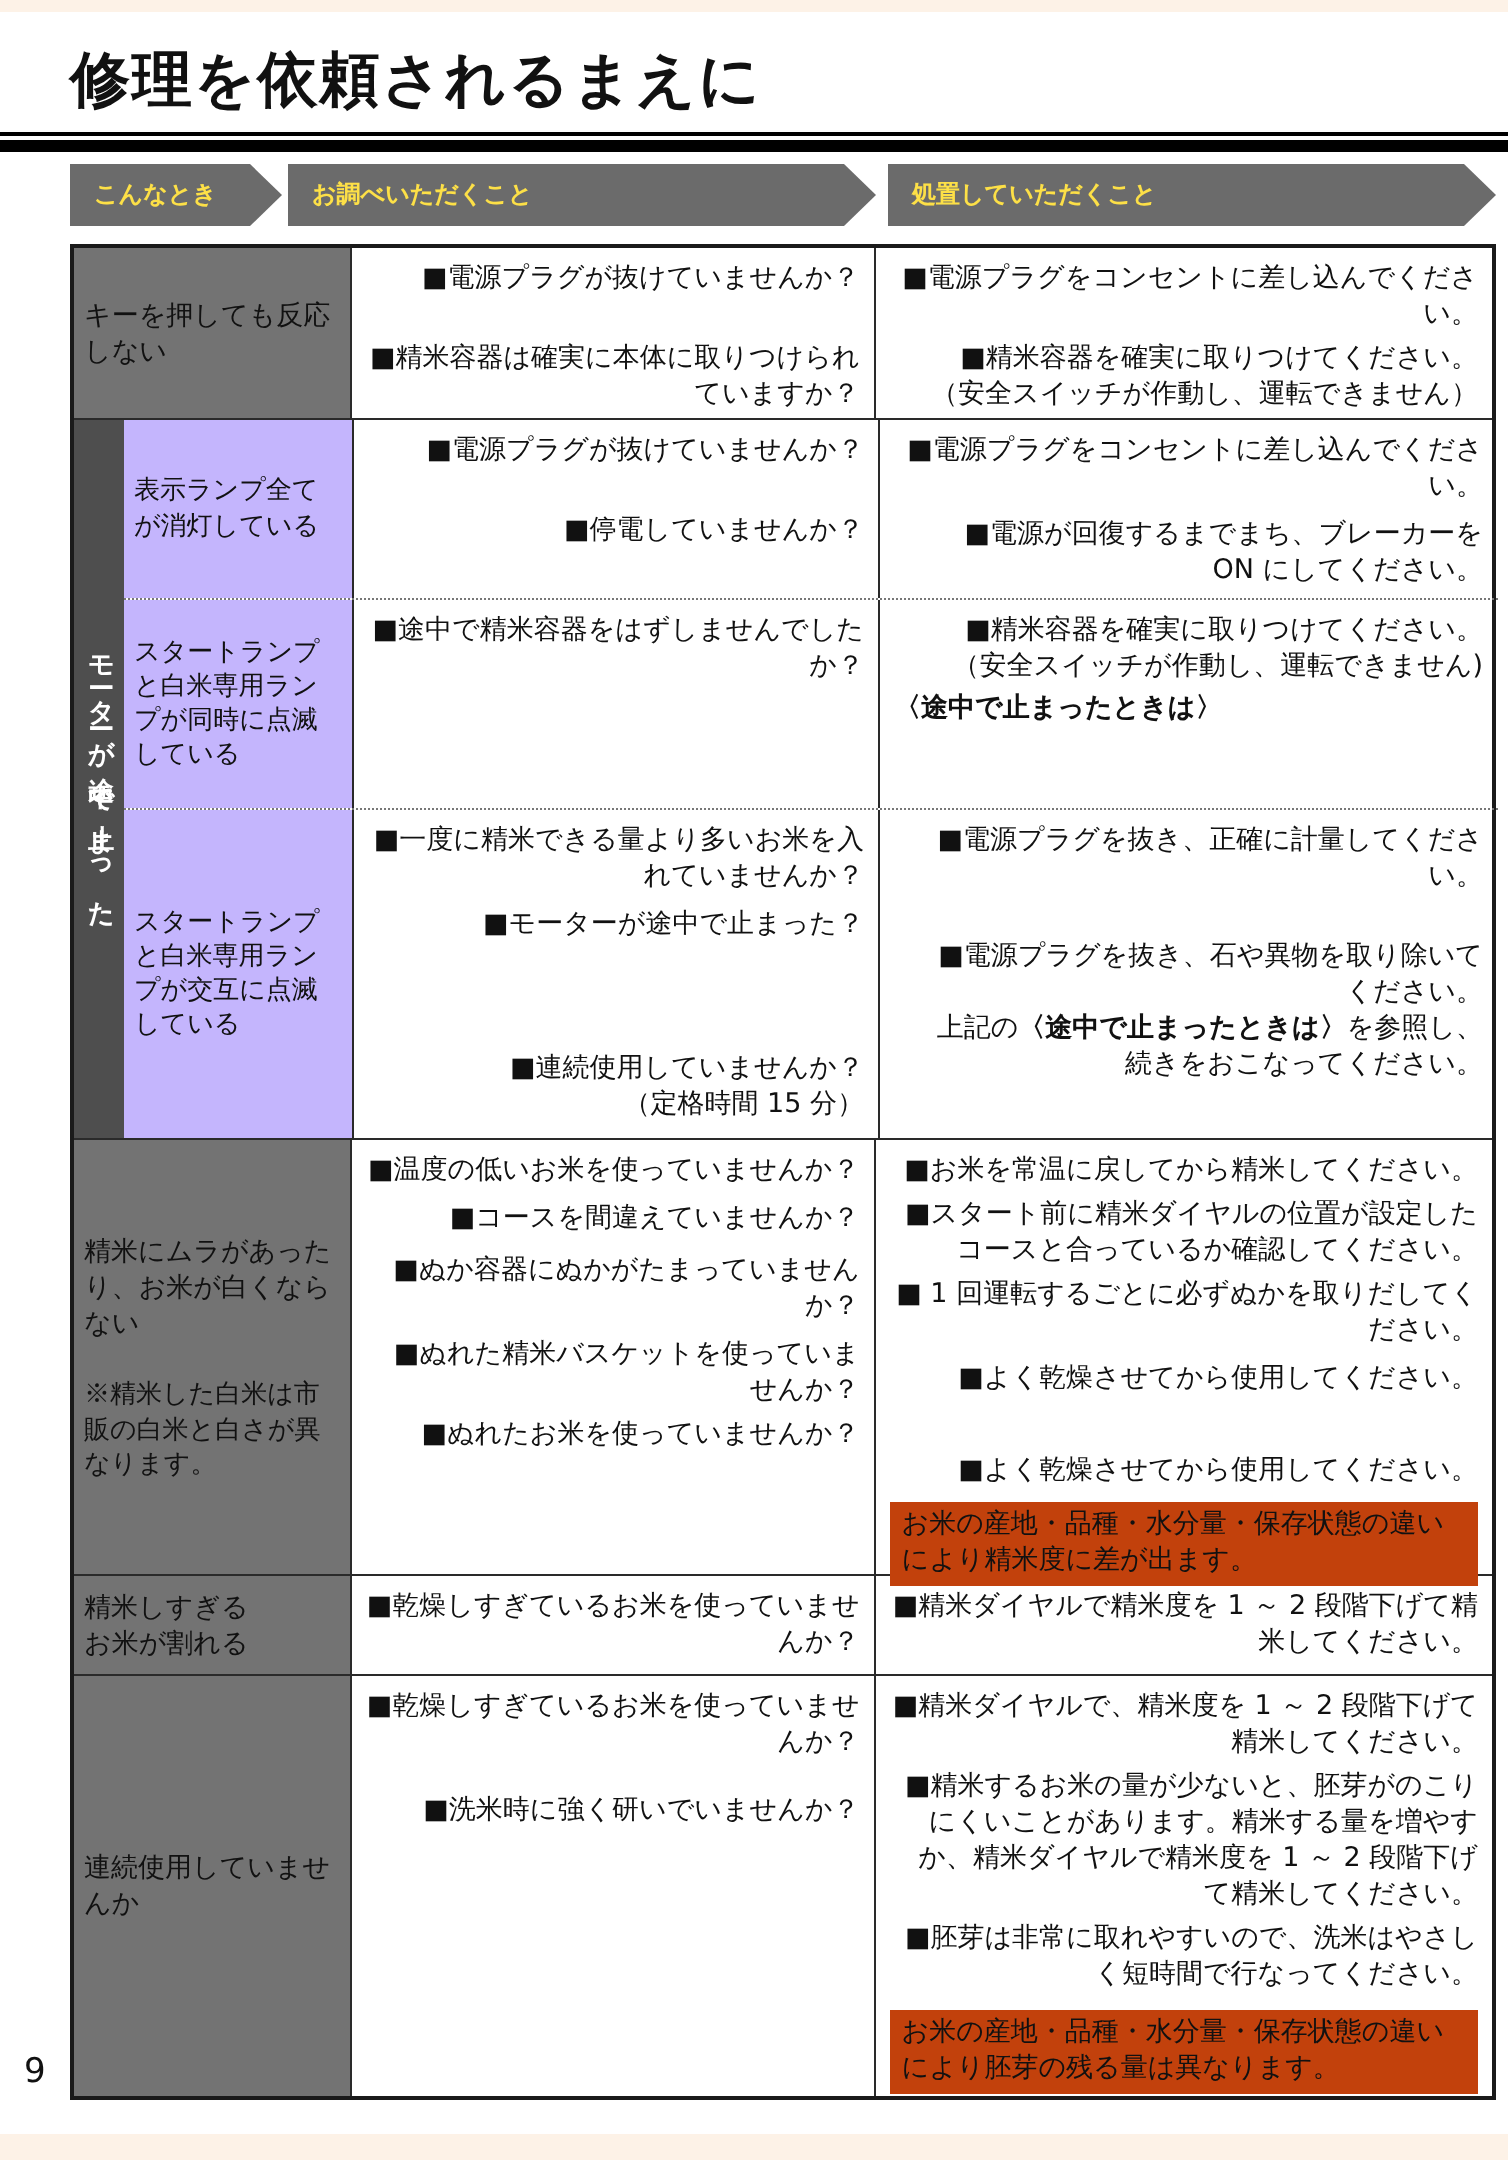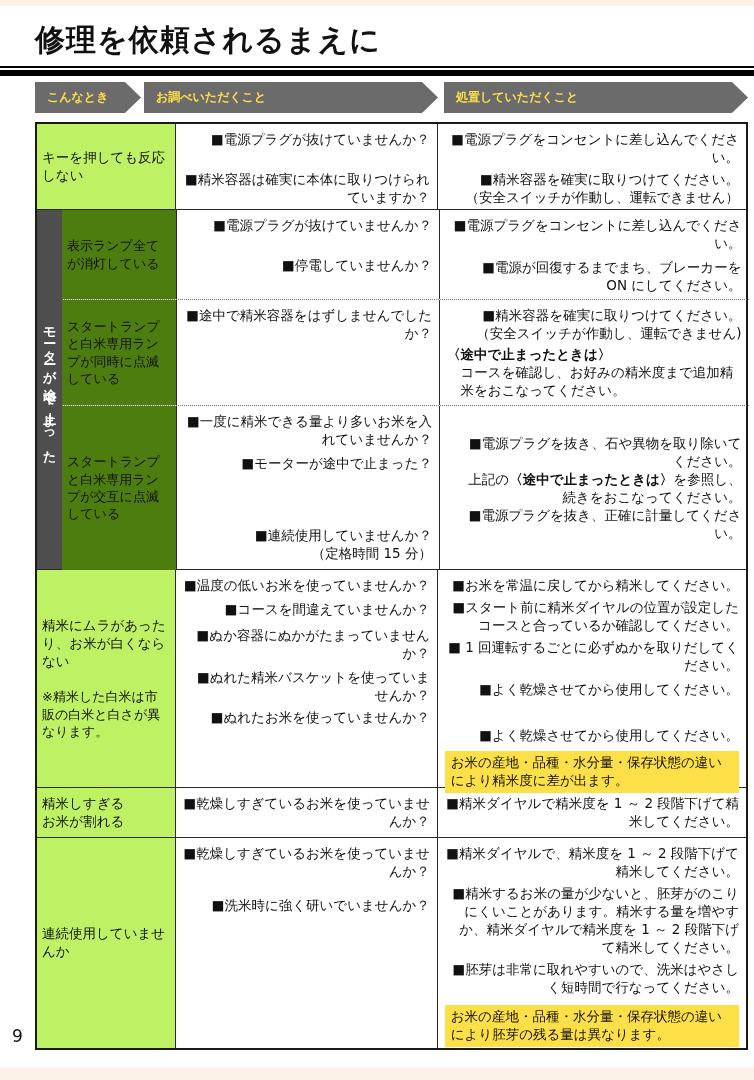--- a/index.html
+++ b/index.html
@@ -25,43 +25,43 @@
   .arrow.a2 { width:294px; margin-right:6px; }
   .arrow.a3 { width:304px; }
 
   .table {
     position:absolute; left:35px; top:122px; width:713px;
     border:2px solid #1a1a1a; font-size:13.5px; line-height:1.33;
   }
   .trow { display:flex; border-bottom:1.5px solid #2a2a2a; }
   .trow:last-child { border-bottom:none; }
 
-  .cl { width:140px; background:#bef264; border-right:1.5px solid #2a2a2a;
-        display:flex; align-items:center; padding:5px 5px; white-space:pre-line; }
+  .cl { width:140px; background:#737373; border-right:1.5px solid #2a2a2a;
+        display:flex; align-items:center; padding:5px 5px; white-space:pre-line;font-family:Liberation Serif, serif; }
   .cc { width:263px; border-right:1.5px solid #2a2a2a; padding:7px 7px; }
   .ca { width:310px; padding:7px 7px; }
   .motor .cc { width:263px; }
   .motor .ca { width:308.5px; }
 
   .strip {
     width:25px; background:#4e4e4e; color:#fff; font-weight:bold; font-size:13px;
     display:flex; align-items:center; justify-content:center;
     writing-mode:vertical-rl; text-orientation:upright; letter-spacing:3px;
   }
   .motor-rows { display:flex; flex-direction:column; width:688px; }
   .subrow { display:flex; border-bottom:1.5px dotted #777; }
   .subrow:last-child { border-bottom:none; }
-  .sl { width:115px; background:#4d7c0f; border-right:1.5px solid #2a2a2a;
+  .sl { width:115px; background:#c4b5fd; border-right:1.5px solid #2a2a2a;
         display:flex; align-items:center; padding:4px 5px; white-space:pre-line; font-size:13px; }
 
   .it { padding-left:1em; text-indent:-1em; white-space:pre-line;text-align:right; }
   .bold { font-weight:bold; }
   .act-head { font-weight:bold; margin-top:3px; }
   .act-body { padding-left:1em; white-space:pre-line; }
-  .note { background:#fde047; padding:3px 6px; margin-top:6px; white-space:pre-line; }
+  .note { background:#c2410c; padding:3px 6px; margin-top:6px; white-space:pre-line; }
   .lab-note { font-size:13px; }
 
   .mt4  { margin-top:4px; }  .mt6  { margin-top:6px; }
   .mt8  { margin-top:8px; }
   .mt22 { margin-top:22px; } .mt28 { margin-top:28px; }
   .mt36 { margin-top:16px; } .mt54 { margin-top:54px; }
 
   .pagenum { position:absolute; left:12px; top:1026px; font-size:17px; }
 </style>
 </head>
@@ -118,42 +118,41 @@
 と白米専用ラン
 プが同時に点滅
 している</div>
           <div class="cc">
             <div class="it">■途中で精米容器をはずしませんでしたか？</div>
           </div>
           <div class="ca">
             <div class="it">■精米容器を確実に取りつけてください。
 （安全スイッチが作動し、運転できません)</div>
             <div class="act-head">〈途中で止まったときは〉</div>
-            <div class="act-body">コースを確認し、お好みの精米度まで追加精米をおこなってください。</div>
           </div>
         </div>
 
         <div class="subrow" style="height:164px">
           <div class="sl">スタートランプ
 と白米専用ラン
 プが交互に点滅
 している</div>
           <div class="cc">
             <div class="it">■一度に精米できる量より多いお米を入れていませんか？</div>
             <div class="it mt6">■モーターが途中で止まった？</div>
             <div class="it mt54">■連続使用していませんか？
 （定格時間 15 分）</div>
           </div>
           <div class="ca">
+            <div class="it">■電源プラグを抜き、正確に計量してください。</div>
             <div class="it mt4">
               <span>■電源プラグを抜き、石や異物を取り除いてください。
 上記の</span><span class="bold">〈途中で止まったときは〉</span><span>を参照し、
 続きをおこなってください。</span>
             </div>
-            <div class="it">■電源プラグを抜き、正確に計量してください。</div>
           </div>
         </div>
 
       </div>
     </div>
 
     <div class="trow" style="height:218px">
       <div class="cl">
         <div>
           <div>精米にムラがあったり、お米が白くならない</div>

